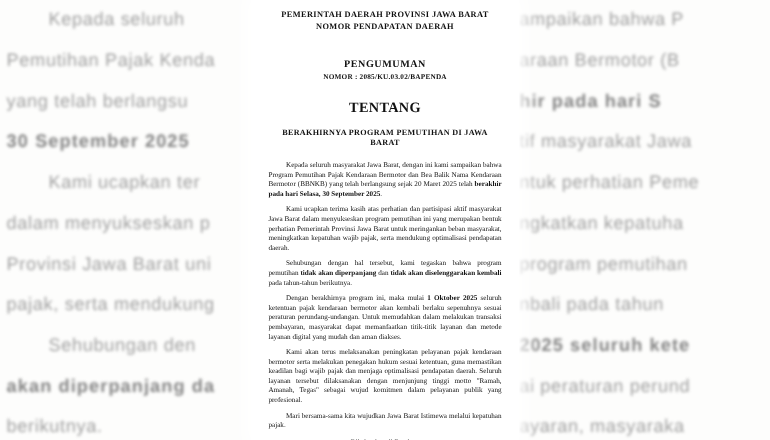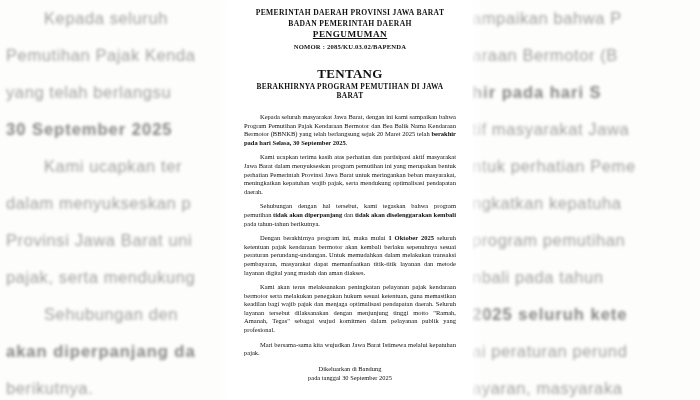--- a/index.html
+++ b/index.html
@@ -62,23 +62,22 @@
     font-size: 7.6px;
     letter-spacing: .35px;
     line-height: 10.5px;
     color: #111;
   }
   .sheet .title {
     text-align: center;
     font-weight: bold;
     font-size: 9.2px;
     letter-spacing: .5px;
-    margin-top: 0;
+    margin-top: 24px;
     color: #111;
-    text-decoration: underline;
   }
   .sheet .nomor {
     text-align: center;
     font-weight: bold;
     font-size: 6.6px;
     letter-spacing: .2px;
     margin-top: 4px;
     color: #111;
   }
   .sheet .tentang {
@@ -87,20 +86,21 @@
     font-size: 13px;
     letter-spacing: .3px;
     margin-top: 16px;
     color: #111;
   }
   .sheet .subject {
     text-align: center;
     font-weight: bold;
     font-size: 7.4px;
     letter-spacing: .3px;
+    margin-top: 10px;
     color: #111;
   }
   .body {
     margin-top: 13px;
     font-size: 6.5px;
     line-height: 8.6px;
     text-align: justify;
     color: #111;
   }
   .body p { margin: 0 0 6px 0; text-indent: 16px; }
@@ -145,21 +145,21 @@
     <div class="bgline">program pemutihan</div>
     <div class="bgline">nbali pada tahun</div>
     <div class="bgline"></div>
     <div class="bgline bold">2025 seluruh kete</div>
     <div class="bgline">ai peraturan perund</div>
     <div class="bgline">ayaran, masyaraka</div>
   </div>
 
   <div class="sheet">
     <div class="kop">PEMERINTAH DAERAH PROVINSI JAWA BARAT</div>
-    <div class="kop">BADAN PEMERINTAH DAERAH</div>
+    <div class="kop">NOMOR PENDAPATAN DAERAH</div>
 
     <div class="title">PENGUMUMAN</div>
     <div class="nomor">NOMOR : 2085/KU.03.02/BAPENDA</div>
 
     <div class="tentang">TENTANG</div>
     <div class="subject">BERAKHIRNYA PROGRAM PEMUTIHAN DI JAWA BARAT</div>
 
     <div class="body">
       <p>Kepada seluruh masyarakat Jawa Barat, dengan ini kami sampaikan bahwa Program Pemutihan Pajak Kendaraan Bermotor dan Bea Balik Nama Kendaraan Bermotor (BBNKB) yang telah berlangsung sejak 20 Maret 2025 telah <b>berakhir pada hari Selasa, 30 September 2025</b>.</p>
       <p>Kami ucapkan terima kasih atas perhatian dan partisipasi aktif masyarakat Jawa Barat dalam menyukseskan program pemutihan ini yang merupakan bentuk perhatian Pemerintah Provinsi Jawa Barat untuk meringankan beban masyarakat, meningkatkan kepatuhan wajib pajak, serta mendukung optimalisasi pendapatan daerah.</p>

